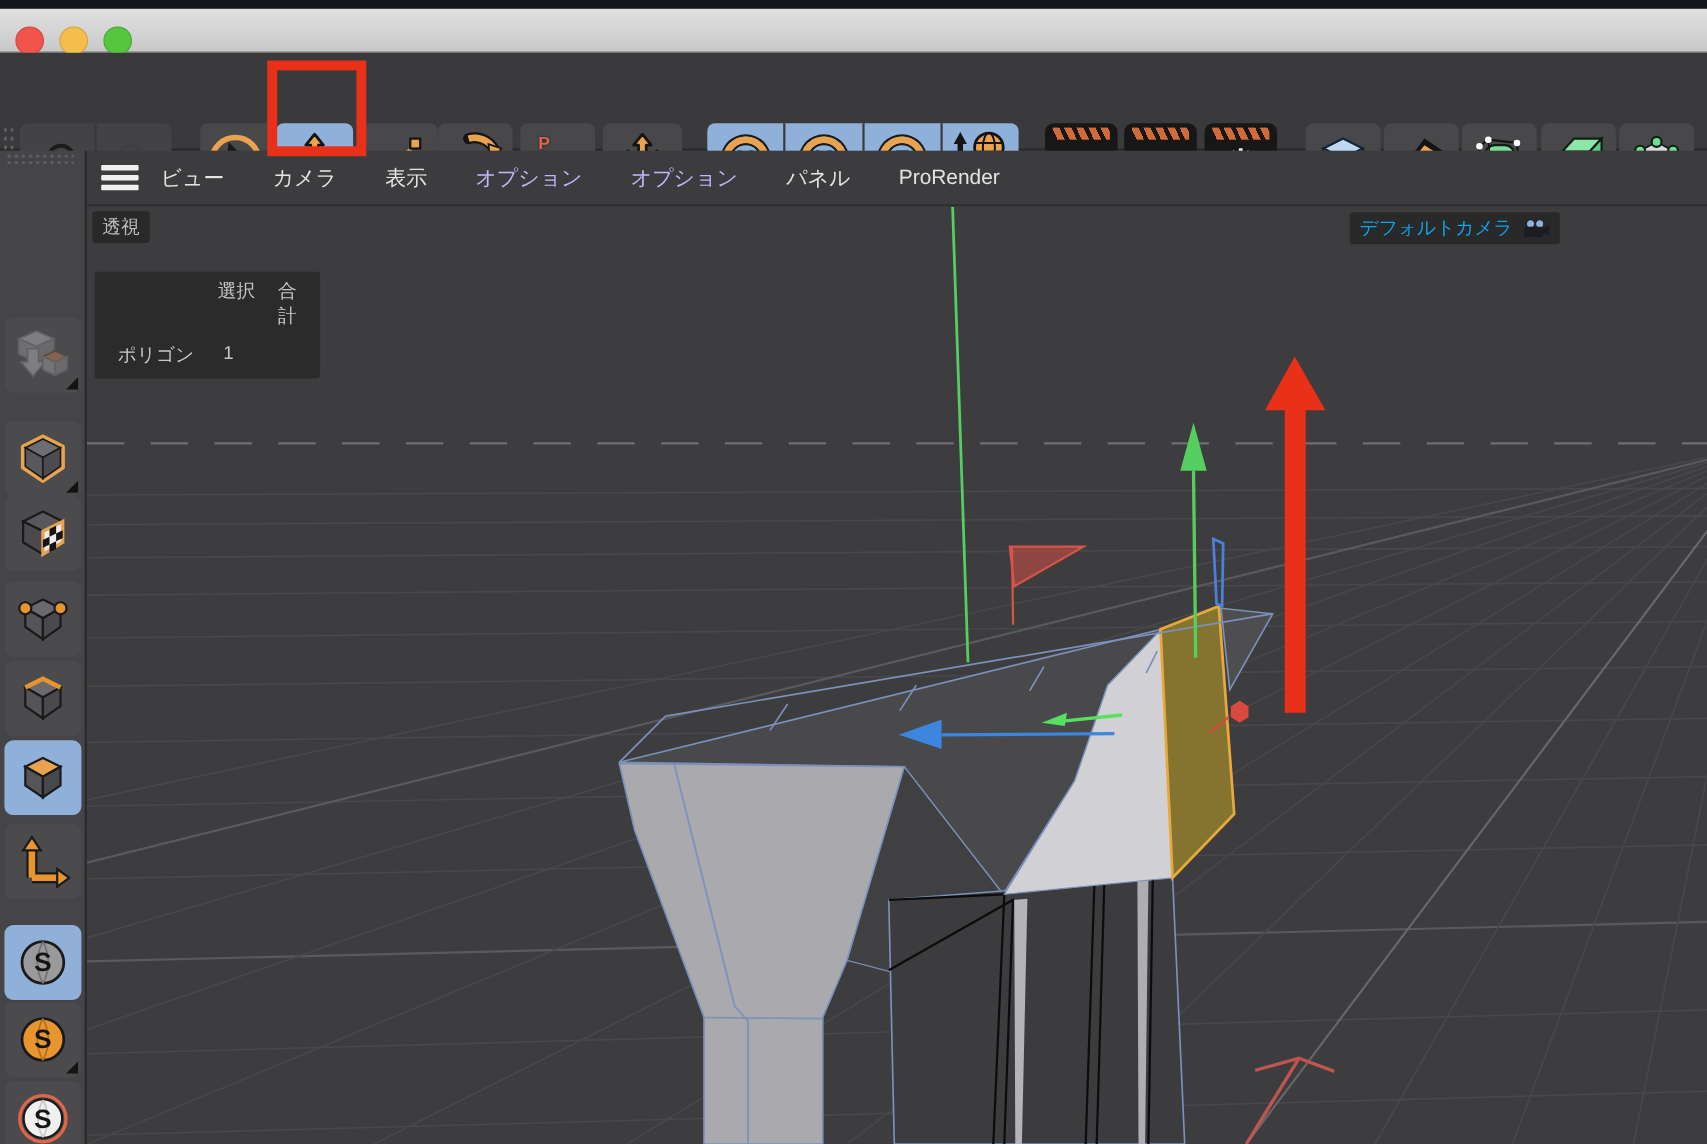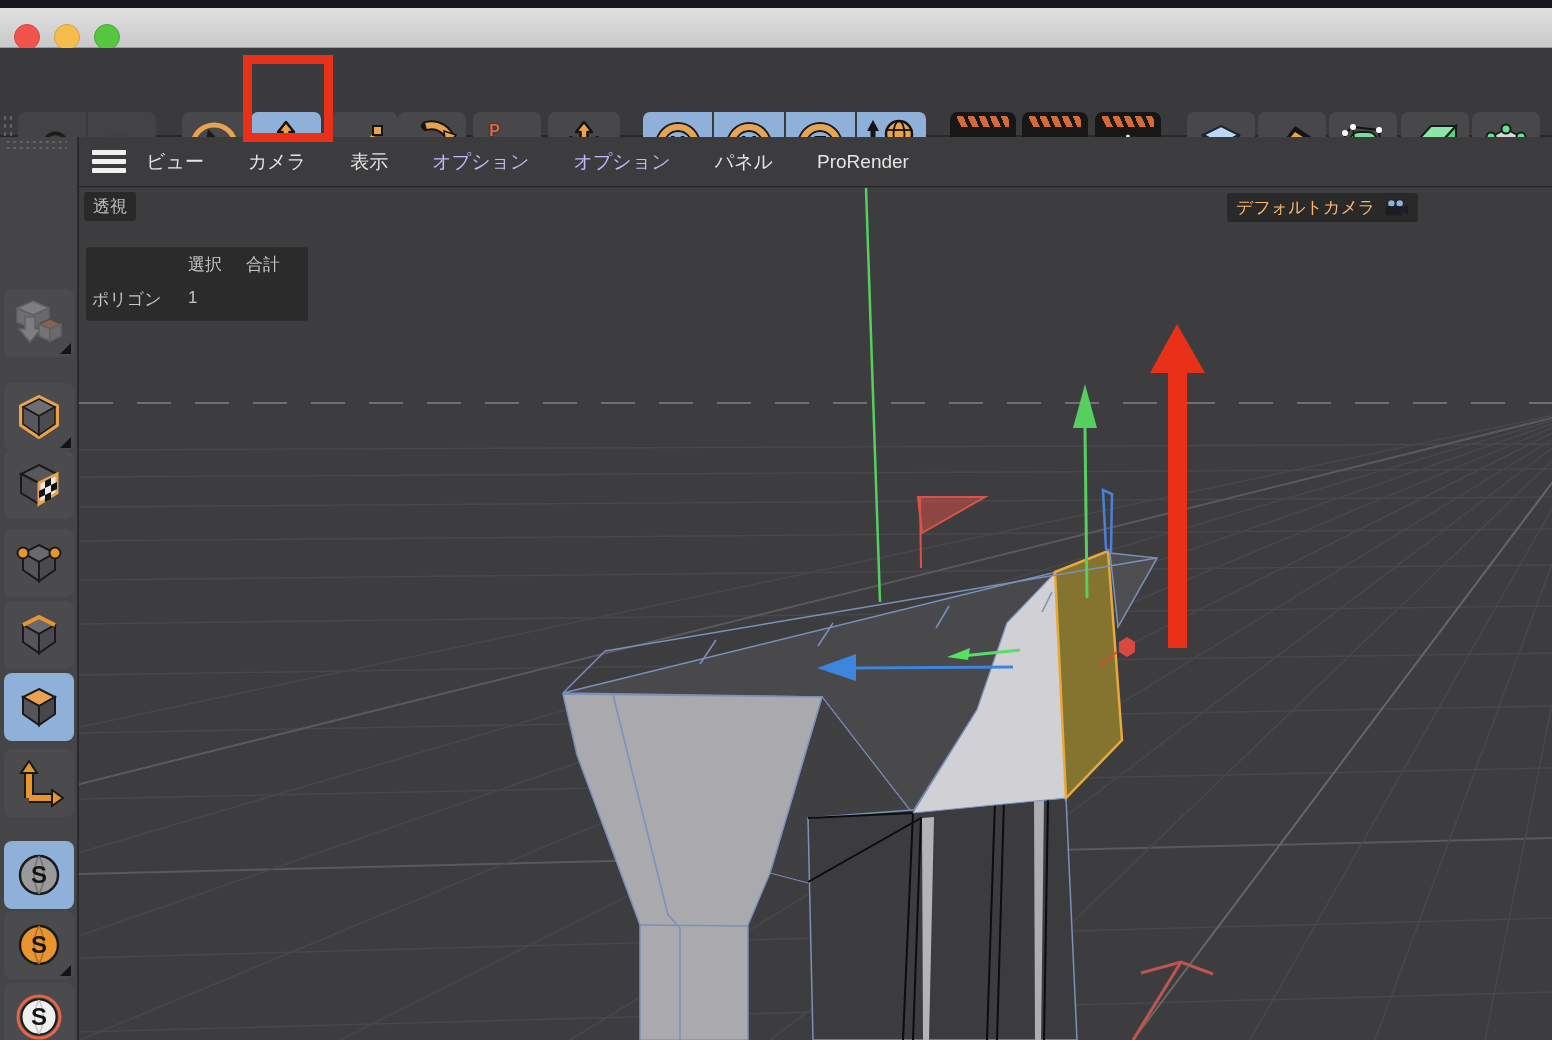--- a/index.html
+++ b/index.html
@@ -65,23 +65,23 @@
   #hamburger div{height:5px;background:#f0f0f0;border-radius:1px;}
   .vmenu-item{color:#e4e4e4;font-size:19px;margin-right:44px;white-space:nowrap;}
   .vmenu-item.yel{color:#c4b5fd;}
 
   
   #viewport{position:absolute;left:79px;top:188px;width:1473px;height:852px;background:#3d3d3f;overflow:hidden;}
   #vp-svg{position:absolute;left:0;top:0;}
   .hud{position:absolute;background:rgba(22,22,22,0.5);color:#bfbfbf;font-size:17px;
     padding:3px 9px;border-radius:3px;white-space:nowrap;}
   #proj-label{left:5px;top:4px;}
-  #cam-label{left:1148px;top:5px;display:flex;align-items:center;gap:8px;color:#fdba74;text-align:center;}
-  #sel-panel{position:absolute;left:7px;top:59px;width:222px;background:rgba(26,26,26,0.5);
-    border-radius:3px;color:#c6c6c6;font-size:17px;padding:6px 6px 10px 6px;}
+  #cam-label{left:1148px;top:5px;display:flex;align-items:center;gap:8px;color:#0ea5e9;text-align:center;}
+  #sel-panel{position:absolute;left:7px;top:59px;width:205px;background:rgba(26,26,26,0.5);
+    border-radius:3px;color:#c6c6c6;font-size:17px;padding:6px 6px 10px 21px;}
   #sel-panel .r1{display:flex;} #sel-panel .r2{display:flex;margin-top:12px;}
   #sel-panel .sp{width:96px;font-family:Liberation Serif, serif;} #sel-panel .c1{width:58px;} 
 </style>
 </head>
 <body>
 
 <div id="window">
 
   <div id="topstrip"></div>
   <div id="titlebar">

